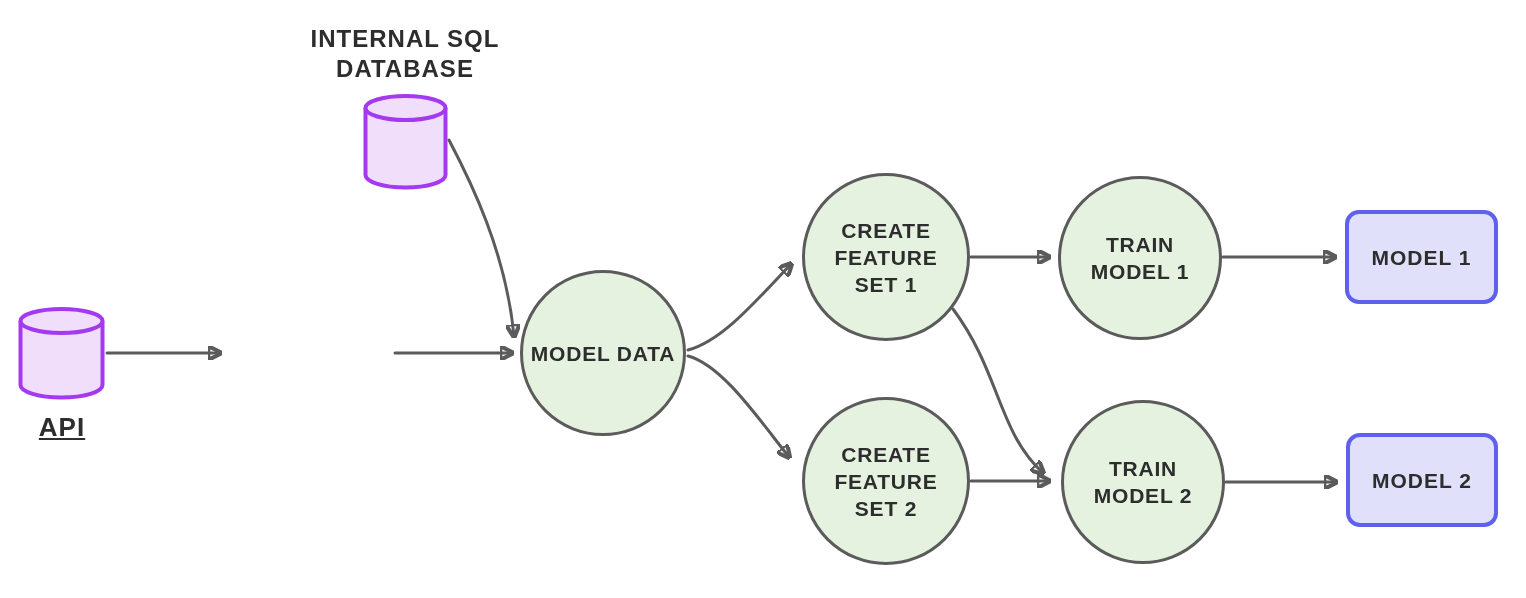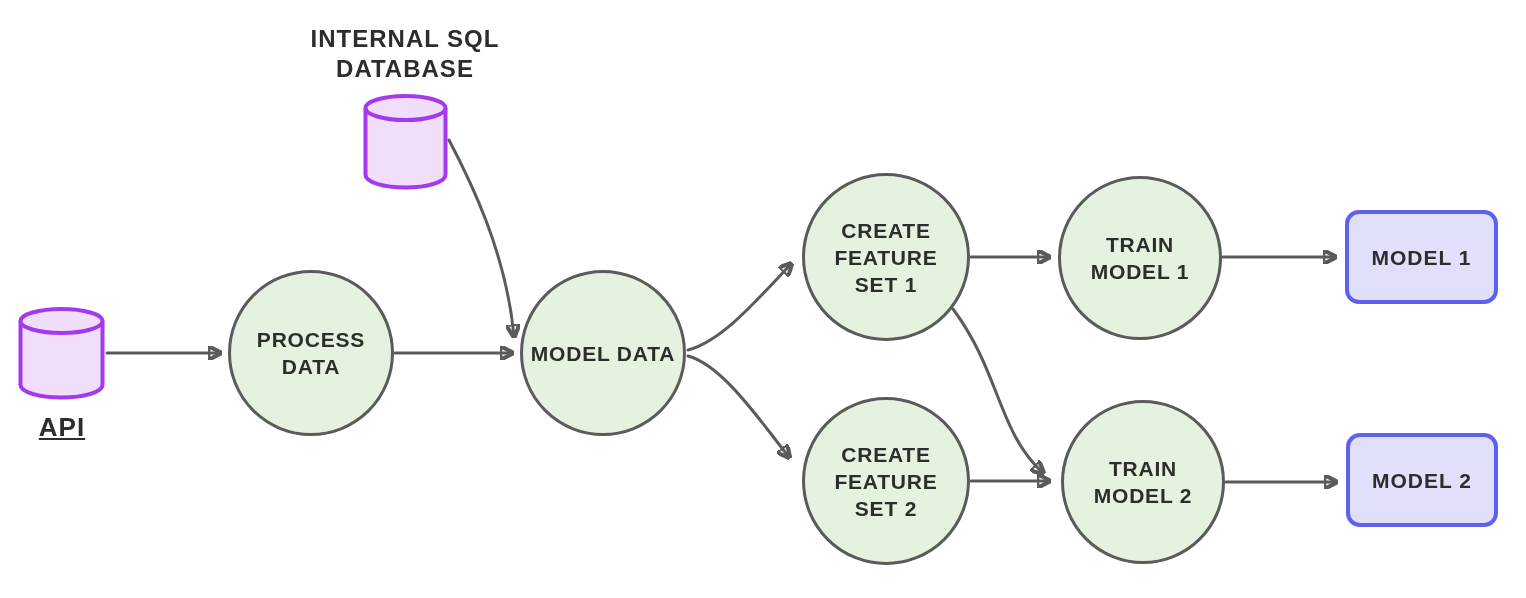--- a/index.html
+++ b/index.html
@@ -77,24 +77,20 @@
 
   <div class="ext-label small" style="left:295px;top:24px;width:220px">INTERNAL SQL
 DATABASE</div>
   <div class="node cyl" style="left:363px;top:94px;width:85px;height:96px">
     <svg viewBox="0 0 85 96">
       <path class="cyl-body" d="M2.5,14 V81 a40,12.5 0 0 0 80,0 V14"></path>
       <ellipse class="cyl-top" cx="42.5" cy="14" rx="40" ry="12"></ellipse>
     </svg>
   </div>
 
-  <div class="node circle" style="left:228px;top:270px;width:166px;height:166px">
-    <span class="clabel">PROCESS
-DATA</span>
-  </div>
 
   <div class="node circle" style="left:520px;top:270px;width:166px;height:166px">
     <span class="clabel">MODEL DATA</span>
   </div>
 
   <div class="node circle" style="left:802px;top:173px;width:168px;height:168px">
     <span class="clabel">CREATE
 FEATURE
 SET 1</span>
   </div>

